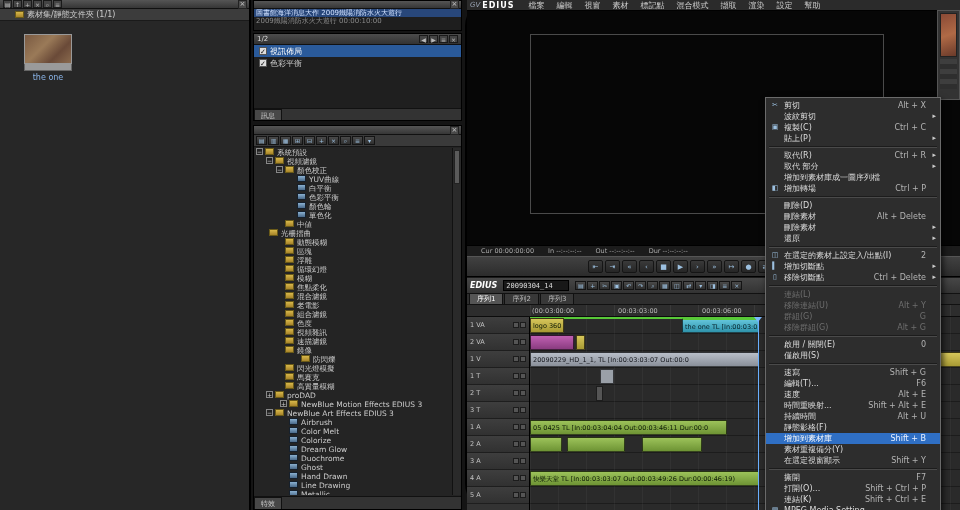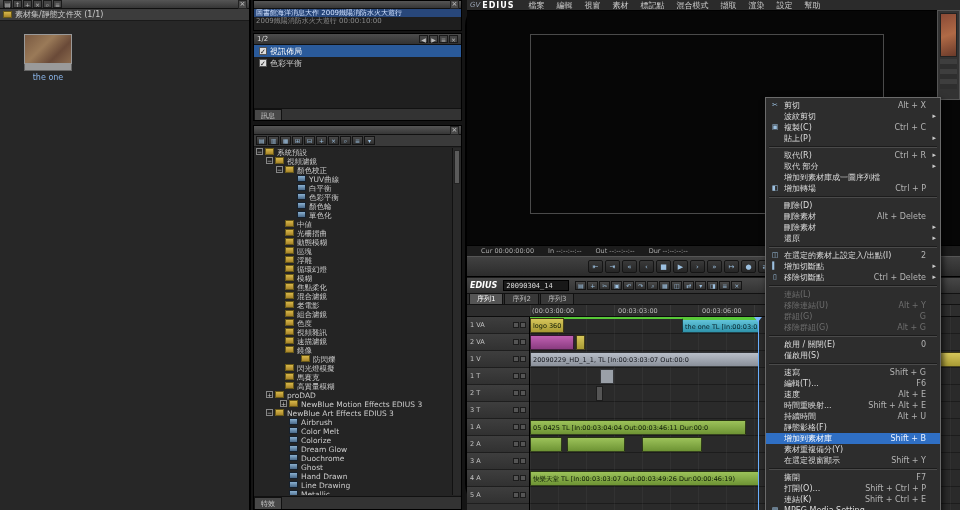--- a/index.html
+++ b/index.html
@@ -8,21 +8,21 @@
   .abs { position:absolute; }
 
   
   .titlebar { height:9px; background:linear-gradient(#555,#363636); border-bottom:1px solid #111;
     display:flex; align-items:center; padding:0 2px; }
   .close-x { margin-left:auto; color:#ccc; font-size:7px; line-height:7px; width:9px; text-align:center;
     background:#4a4a4a; border:1px solid #222; }
 
   
   #bin-window { left:0; top:0; width:251px; height:510px; background:#272727; border-right:2px solid #000; }
-  #bin-path { height:12px; background:#3c3c3c; border-bottom:1px solid #1a1a1a; display:flex; align-items:center; padding:0 3px; color:#ccc; }
+  #bin-path { height:12px; background:#3c3c3c; border-bottom:1px solid #1a1a1a; display:flex; align-items:center; padding:0 15px; color:#ccc; }
   .folder-glyph { width:9px; height:7px; background:linear-gradient(#d8b84a,#a8842a); border:1px solid #6a5a18; margin-right:3px; }
   #bin-thumb { left:24px; top:34px; width:48px; }
   #bin-thumb .pic { width:48px; height:30px; border:1px solid #999;
     background:linear-gradient(135deg,#7a5a42 0%,#9a7a58 40%,#6a4a38 70%,#8a6a4e 100%); }
   #bin-thumb .bar { width:48px; height:7px; background:#9a9a9a; border:1px solid #666; border-top:none; }
   #bin-thumb .nm { width:48px; text-align:center; color:#8ab4e8; font-size:8px; margin-top:2px; }
 
   
   #mid-col { left:253px; top:0; width:209px; height:510px; }
   #info-window { left:0; top:0; width:209px; height:31px; background:#1e1e1e; border:1px solid #000; }
@@ -250,21 +250,21 @@
         <div class="fxrow" style="padding-left: 34px;">
           <span class="exp"></span>
           <span class="fxicon fx"></span>
           <span>單色化</span>
         </div>
         <div class="fxrow" style="padding-left: 22px;">
           <span class="exp"></span>
           <span class="fxicon folder"></span>
           <span>中値</span>
         </div>
-        <div class="fxrow" style="padding-left: 22px;">
+        <div class="fxrow" style="padding-left: 6px;">
           <span class="exp"></span>
           <span class="fxicon folder"></span>
           <span>光柵摺曲</span>
         </div>
         <div class="fxrow" style="padding-left: 22px;">
           <span class="exp"></span>
           <span class="fxicon folder"></span>
           <span>動態模糊</span>
         </div>
         <div class="fxrow" style="padding-left: 22px;">
@@ -570,21 +570,21 @@
       <div>
 
       <div class="clip c-yellow" style="left: 0px; top: 1px; width: 34px;">logo 360</div>
           <div class="clip c-cyan" style="left: 152px; top: 1px; width: 77px;">the one TL [In:00:03:0</div>
           <div class="clip c-magenta" style="left: 0px; top: 18px; width: 44px;"></div>
           <div class="clip c-yellow" style="left: 46px; top: 18px; width: 9px;"></div>
           <div class="clip c-gray" style="left: 0px; top: 35px; width: 229px;">20090229_HD_1_1, TL [In:00:03:03:07 Out:00:0</div>
           <div class="clip c-yellow" style="left: 407px; top: 35px; width: 24px;"></div>
           <div class="clip c-graysm" style="left: 70px; top: 52px; width: 14px;"></div>
           <div class="clip c-dark" style="left: 66px; top: 69px; width: 7px;"></div>
-          <div class="clip c-green" style="left: 0px; top: 103px; width: 216px;">05 0425 TL [In:00:03:04:04 Out:00:03:46:11 Dur:00:0</div>
+          <div class="clip c-green" style="left: 0px; top: 103px; width: 197px;">05 0425 TL [In:00:03:04:04 Out:00:03:46:11 Dur:00:0</div>
           <div class="clip c-green" style="left: 0px; top: 120px; width: 32px;"></div>
           <div class="clip c-green" style="left: 37px; top: 120px; width: 58px;"></div>
           <div class="clip c-green" style="left: 112px; top: 120px; width: 60px;"></div>
           <div class="clip c-green" style="left: 0px; top: 154px; width: 229px;">快樂天堂 TL [In:00:03:03:07 Out:00:03:49:26 Dur:00:00:46:19)</div>
         </div>
       <div id="playhead" style="left: 228px;"></div>
       <div id="playhead-marker" style="left: 224px;"></div>
     </div>
   </div>
 </div>

